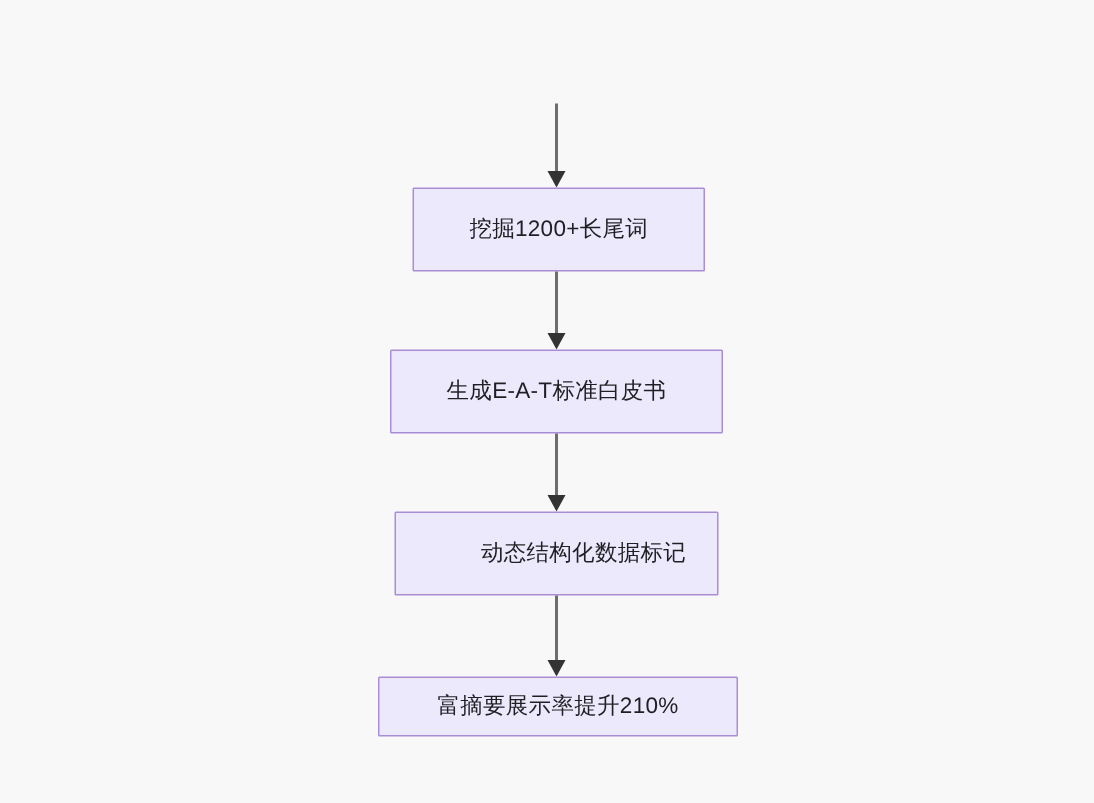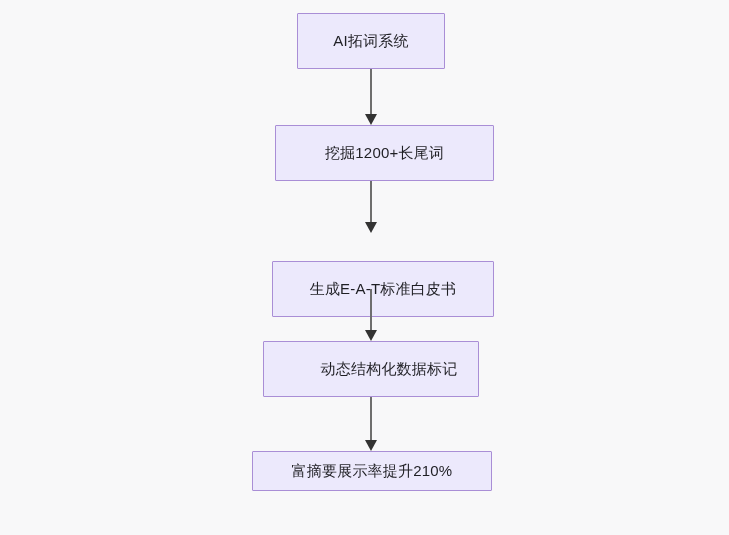--- a/index.html
+++ b/index.html
@@ -47,39 +47,36 @@
   }
   .edge-head {
     fill: #333333;
   }
 </style>
 </head>
 <body>
 
 <div id="flow-canvas">
 
-  <div class="node" style="left:297px; top:13px; width:148px; height:56px;">
-    <span class="node-label">AI拓词系统</span>
-  </div>
 
   <svg class="edge" style="left:361px; top:69px; width:20px; height:56px;" viewBox="0 0 20 56">
     <line class="edge-line" x1="10" y1="0" x2="10" y2="46"></line>
     <polygon class="edge-head" points="4,45 16,45 10,56"></polygon>
   </svg>
 
-  <div class="node" style="left:275px; top:125px; width:219px; height:56px;">
+  <div class="node" style="left:275px; top:125px; width:195px; height:56px;">
     <span class="node-label">挖掘1200+长尾词</span>
   </div>
 
   <svg class="edge" style="left:361px; top:181px; width:20px; height:52px;" viewBox="0 0 20 52">
     <line class="edge-line" x1="10" y1="0" x2="10" y2="42"></line>
     <polygon class="edge-head" points="4,41 16,41 10,52"></polygon>
   </svg>
 
-  <div class="node" style="left:272px; top:233px; width:222px; height:56px;margin-top:28px;">
+  <div class="node" style="left:260px; top:233px; width:222px; height:56px;">
     <span class="node-label">生成E-A-T标准白皮书</span>
   </div>
 
   <svg class="edge" style="left:361px; top:289px; width:20px; height:52px;" viewBox="0 0 20 52">
     <line class="edge-line" x1="10" y1="0" x2="10" y2="42"></line>
     <polygon class="edge-head" points="4,41 16,41 10,52"></polygon>
   </svg>
 
   <div class="node" style="left:263px; top:341px; width:216px; height:56px;padding-left:36px;">
     <span class="node-label">动态结构化数据标记</span>

